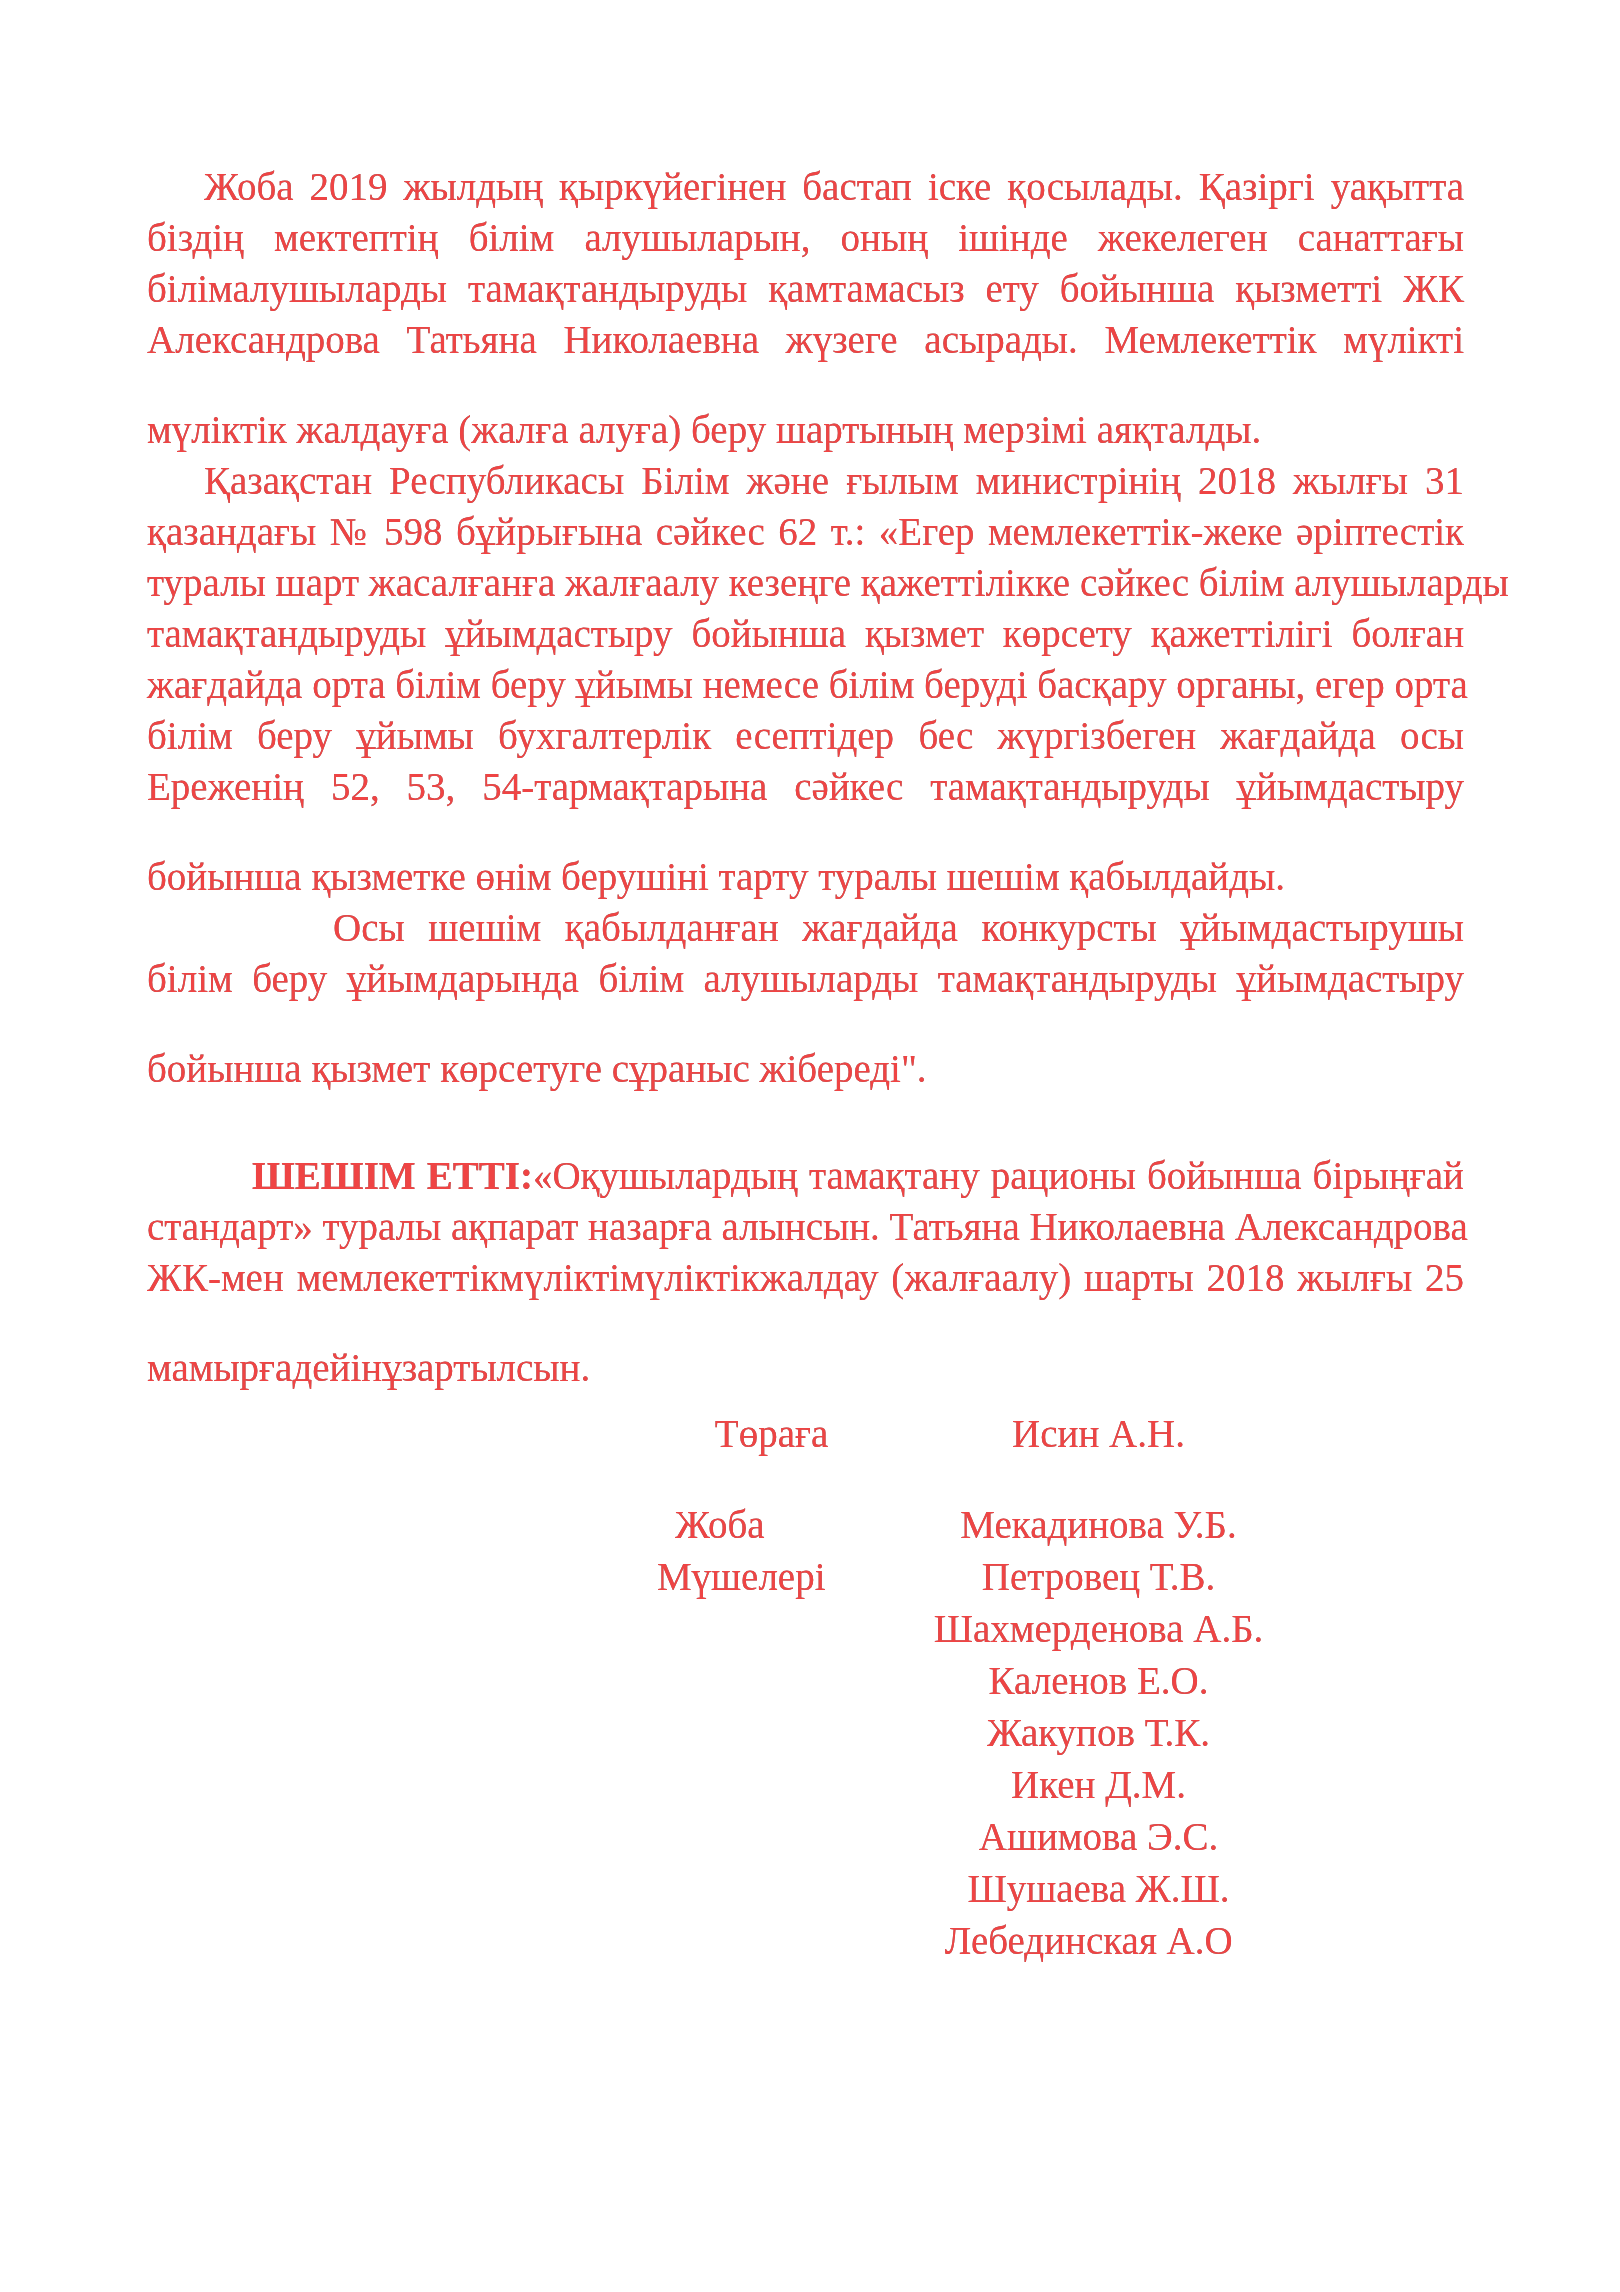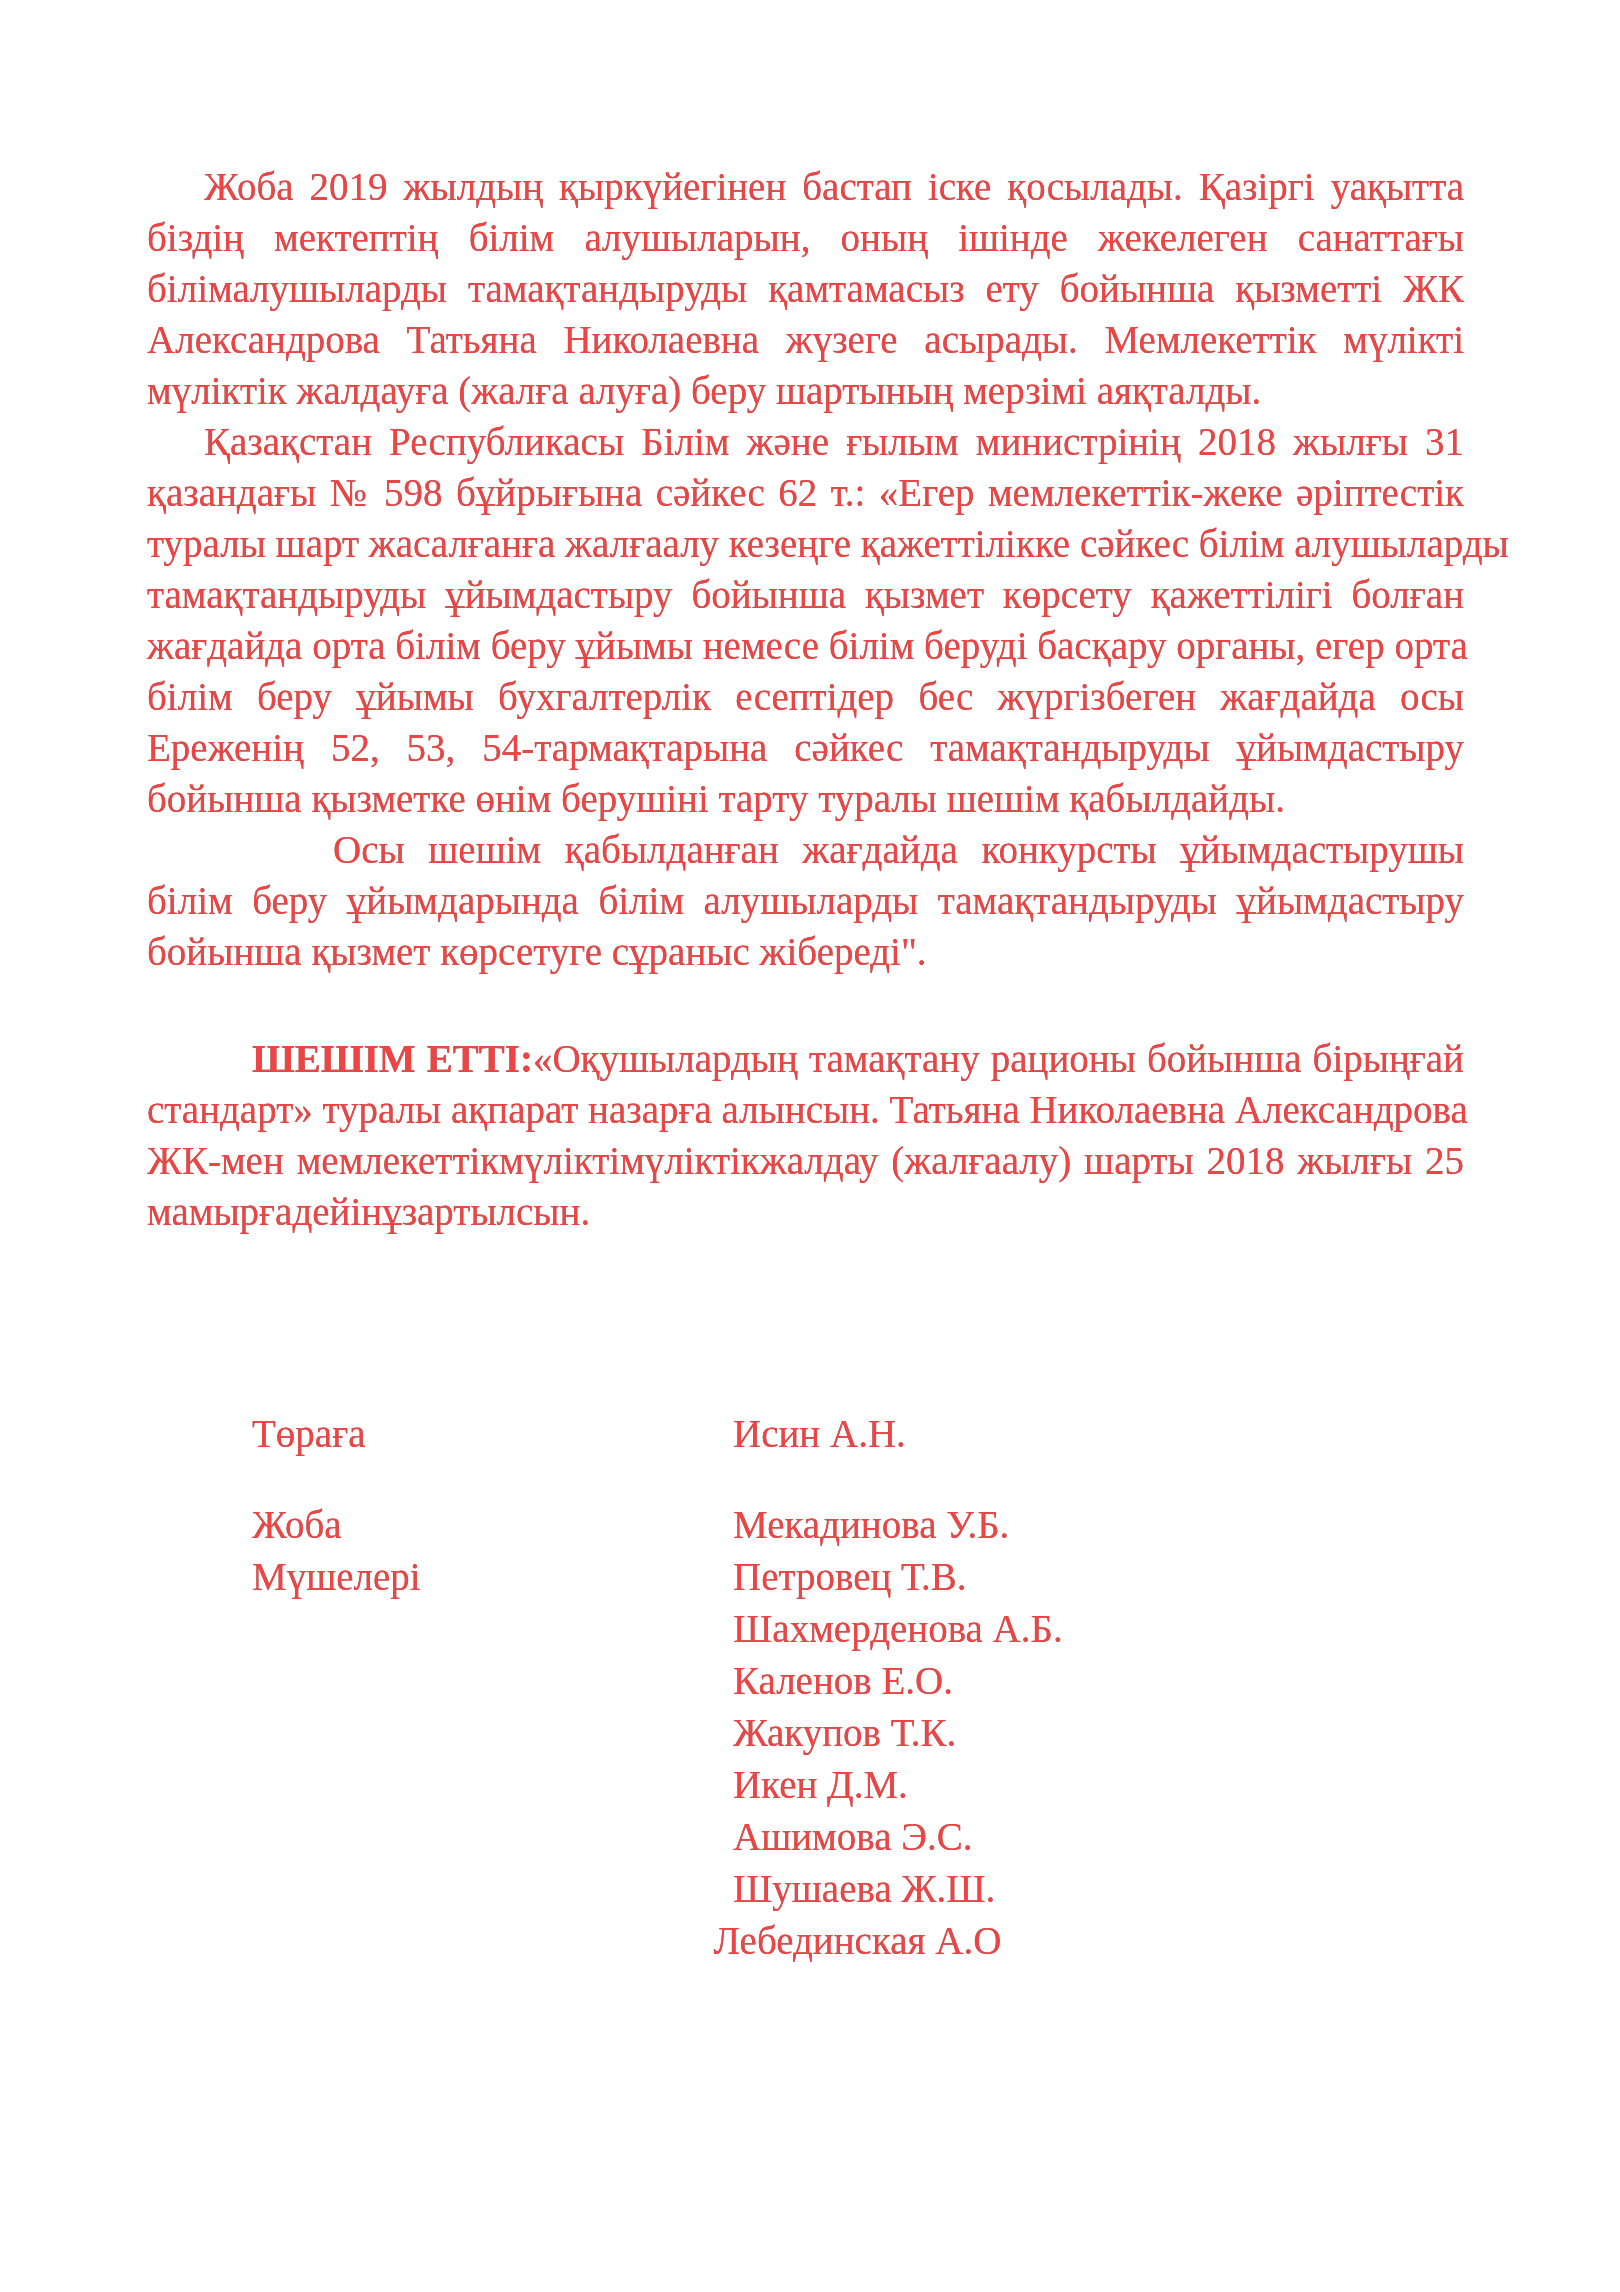--- a/index.html
+++ b/index.html
@@ -27,29 +27,31 @@
   }
   .para { margin: 0; }
   .line {
     white-space: nowrap;
     text-align: justify;
     text-align-last: justify;
     text-justify: inter-word;
   }
   .line.last {
     text-align-last: left;
+    margin-top: 39px;
   }
   .b { font-weight: 700; margin-left: 48px; }
   .sig {
     position: absolute;
     left: 147px;
     top: 1408px;
     width: 1317px;
     font-size: 39px;
     line-height: 52px;
+    text-align: center;
   }
   .sig-row {
     padding-left: 105px;
     white-space: nowrap;
     height: 52px;
   }
   .sig-role {
     display: inline-block;
     width: 481px;
   }

